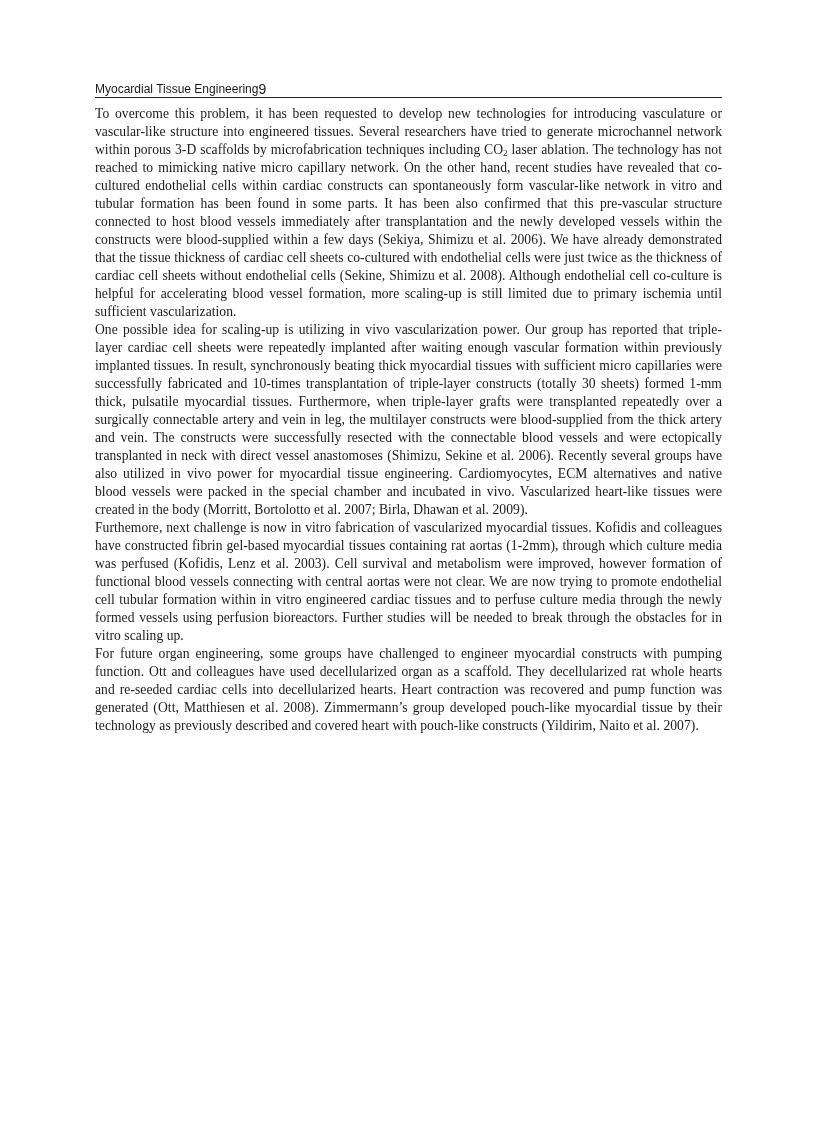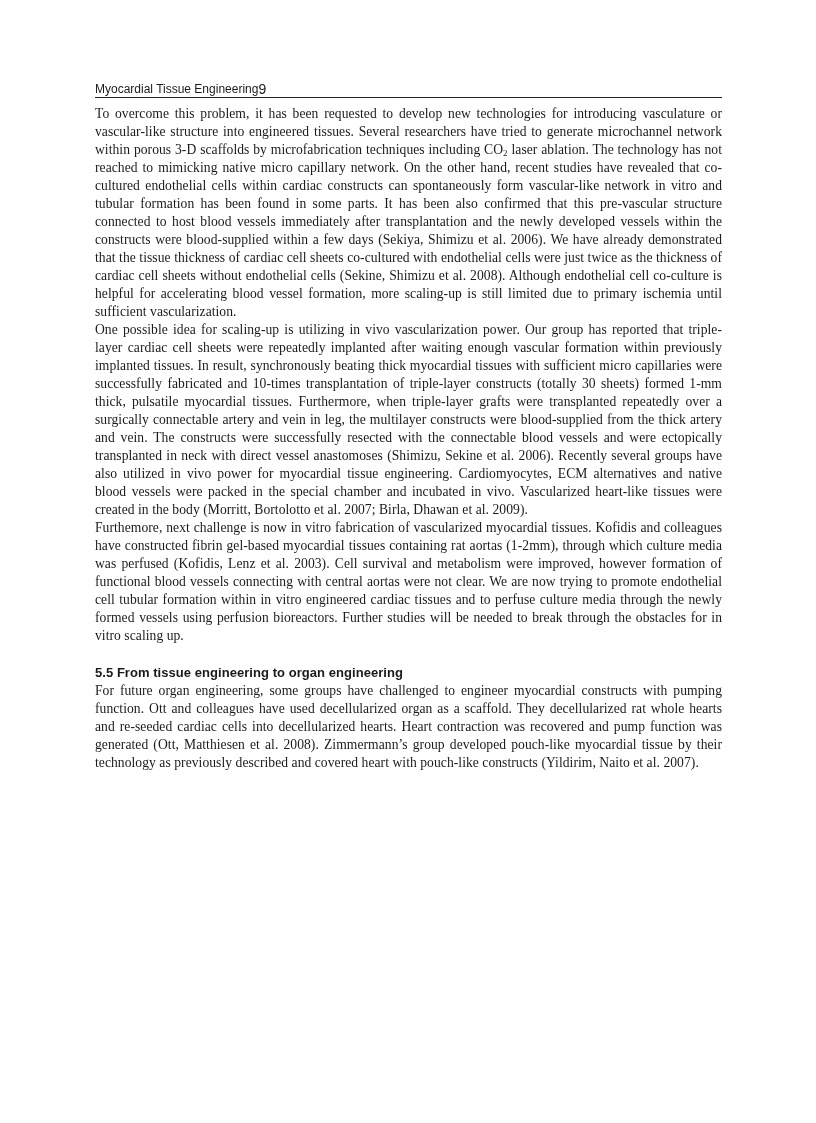--- a/index.html
+++ b/index.html
@@ -74,18 +74,17 @@
     <span class="page-number">9</span>
   </div>
 
   <div class="body-text">
     <p><span>To overcome this problem, it has been requested to develop new technologies for introducing vasculature or vascular-like structure into engineered tissues. Several researchers have tried to generate microchannel network within porous 3-D scaffolds by microfabrication techniques including CO</span><sub>2</sub><span> laser ablation. The technology has not reached to mimicking native micro capillary network. On the other hand, recent studies have revealed that co-cultured endothelial cells within cardiac constructs can spontaneously form vascular-like network in vitro and tubular formation has been found in some parts. It has been also confirmed that this pre-vascular structure connected to host blood vessels immediately after transplantation and the newly developed vessels within the constructs were blood-supplied within a few days (Sekiya, Shimizu et al. 2006). We have already demonstrated that the tissue thickness of cardiac cell sheets co-cultured with endothelial cells were just twice as the thickness of cardiac cell sheets without endothelial cells (Sekine, Shimizu et al. 2008). Although endothelial cell co-culture is helpful for accelerating blood vessel formation, more scaling-up is still limited due to primary ischemia until sufficient vascularization.</span></p>
 
     <p>One possible idea for scaling-up is utilizing in vivo vascularization power. Our group has reported that triple-layer cardiac cell sheets were repeatedly implanted after waiting enough vascular formation within previously implanted tissues. In result, synchronously beating thick myocardial tissues with sufficient micro capillaries were successfully fabricated and 10-times transplantation of triple-layer constructs (totally 30 sheets) formed 1-mm thick, pulsatile myocardial tissues. Furthermore, when triple-layer grafts were transplanted repeatedly over a surgically connectable artery and vein in leg, the multilayer constructs were blood-supplied from the thick artery and vein. The constructs were successfully resected with the connectable blood vessels and were ectopically transplanted in neck with direct vessel anastomoses (Shimizu, Sekine et al. 2006). Recently several groups have also utilized in vivo power for myocardial tissue engineering. Cardiomyocytes, ECM alternatives and native blood vessels were packed in the special chamber and incubated in vivo. Vascularized heart-like tissues were created in the body (Morritt, Bortolotto et al. 2007; Birla, Dhawan et al. 2009).</p>
 
     <p>Furthemore, next challenge is now in vitro fabrication of vascularized myocardial tissues. Kofidis and colleagues have constructed fibrin gel-based myocardial tissues containing rat aortas (1-2mm), through which culture media was perfused (Kofidis, Lenz et al. 2003). Cell survival and metabolism were improved, however formation of functional blood vessels connecting with central aortas were not clear. We are now trying to promote endothelial cell tubular formation within in vitro engineered cardiac tissues and to perfuse culture media through the newly formed vessels using perfusion bioreactors. Further studies will be needed to break through the obstacles for in vitro scaling up.</p>
 
-    <h3 class="section-heading">5.5 From tissue engineering to organ engineering</h3>
 
     <p>For future organ engineering, some groups have challenged to engineer myocardial constructs with pumping function. Ott and colleagues have used decellularized organ as a scaffold. They decellularized rat whole hearts and re-seeded cardiac cells into decellularized hearts. Heart contraction was recovered and pump function was generated (Ott, Matthiesen et al. 2008). Zimmermann’s group developed pouch-like myocardial tissue by their technology as previously described and covered heart with pouch-like constructs (Yildirim, Naito et al. 2007).</p>
   </div>
 
 </div>
 
 </body></html>

